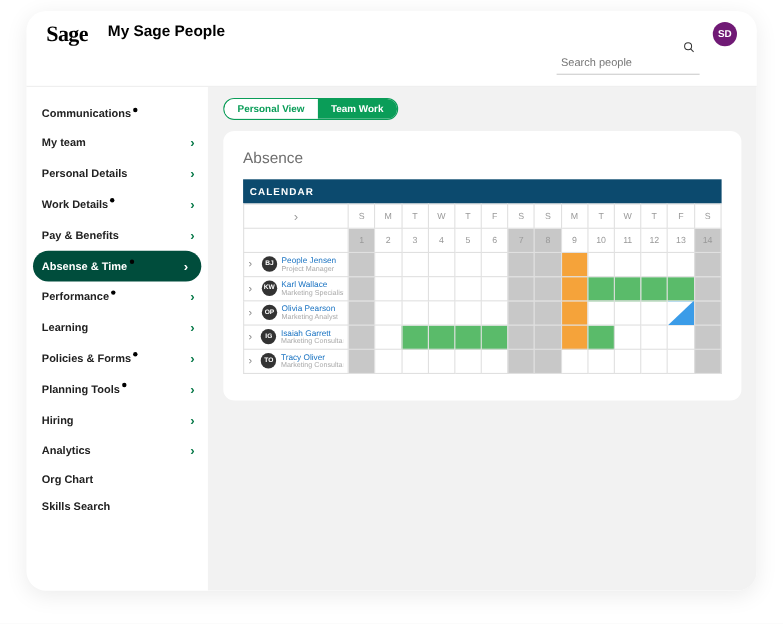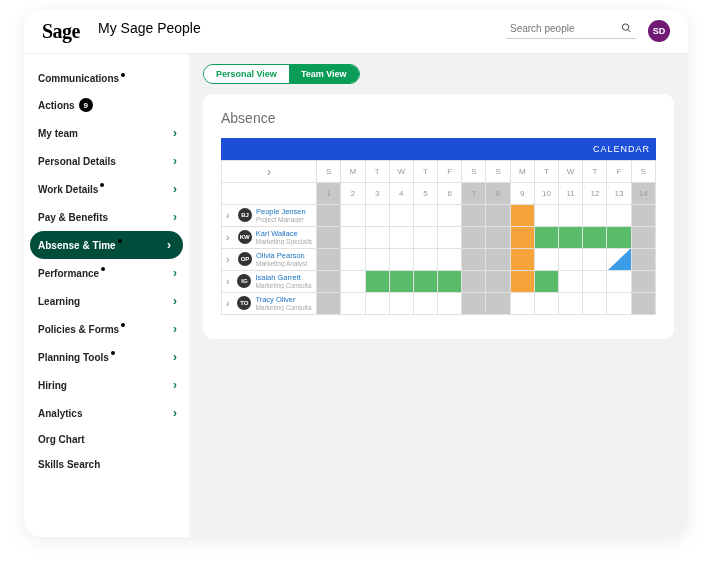--- a/index.html
+++ b/index.html
@@ -1,42 +1,42 @@
 <!DOCTYPE html>
 <html><head>
 <meta charset="utf-8">
 <style>
   * { box-sizing: border-box; margin: 0; padding: 0; }
   body { font-family: -apple-system, Arial, sans-serif; background: #fff; width: 712px; height: 567px; overflow: hidden; }
   .app { width: 664px; height: 527px; margin: 10px 24px; background: #fff; border-radius: 18px; box-shadow: 0 4px 20px rgba(0,0,0,0.08); display: flex; flex-direction: column; }
   .header { display: flex; align-items: flex-start; padding: 10px 18px; border-bottom: 1px solid #eee; }
   .logo { font-family: Georgia, serif; font-size: 20px; font-weight: 600; color: #000; letter-spacing: -0.5px; margin-right: 18px; }
-  .app-title { font-size: 14px; font-weight: 400; color: #000; flex: 1; }
+  .app-title { font-size: 14px; font-weight: 700; color: #000; flex: 1; }
   .search-wrap { display: flex; align-items: center; border-bottom: 1px solid #ccc; padding: 2px 4px 4px; margin-right: 12px; width: 130px; }
-  .search-wrap input { border: none; font-size: 10px; width: 100%; outline: none; color: #666; background: transparent; }
+  .search-wrap input { border: none; font-size: 10px; width: 100%; outline: none; color: #666; background: transparent; margin-top: 30px; }
   .search-icon { width: 12px; height: 12px; }
   .avatar { width: 22px; height: 22px; border-radius: 50%; background: #701a75; color: #fff; font-size: 9px; font-weight: 700; display: flex; align-items: center; justify-content: center; }
   .body { display: flex; flex: 1; overflow: hidden; }
   .sidebar { width: 165px; padding: 12px 0 12px 6px; }
   .nav-item { display: flex; align-items: center; justify-content: space-between; padding: 7px 12px 7px 8px; font-size: 10px; font-weight: 600; color: #222; cursor: pointer; position: relative; }
   .nav-item.active { background: #004d3c; color: #fff; border-radius: 999px; margin-right: 6px; text-align: center; }
   .nav-badge { background: #000; color: #fff; border-radius: 50%; width: 14px; height: 14px; font-size: 8px; display: flex; align-items: center; justify-content: center; margin-left: 4px; }
   .nav-dot { width: 4px; height: 4px; border-radius: 50%; background: #000; display: inline-block; position: relative; top:-4px; left:2px; }
   .nav-label-wrap { display: flex; align-items: center; }
   .chev { font-size: 12px; color: #0a7a4a; font-weight: 900; }
   .nav-item.active .chev { color: #fff; }
   .main { flex: 1; background: #f2f2f2; border-radius: 0 0 18px 0; padding: 10px 14px 14px; display: flex; flex-direction: column; gap: 10px; }
   .tabs { display: flex; }
   .tab-pill { display: flex; border: 1px solid #0a9d58; border-radius: 999px; overflow: hidden; align-items: center; }
   .tab { font-size: 9px; font-weight: 600; padding: 4px 12px; cursor: pointer; }
   .tab.inactive { color: #0a9d58; background: #fff; }
   .tab.active { color: #fff; background: #0a9d58; }
   .card { background: #fff; border-radius: 10px; padding: 16px 18px 24px; }
   .card-title { font-size: 14px; color: #6e6e6e; margin-bottom: 12px; }
-  .cal-header { background: #1d4ed8; color: #fff; text-align: right; font-size: 9px; font-weight: 400; letter-spacing: 1px; padding: 6px; }
+  .cal-header { background: #0c4a6e; color: #fff; text-align: left; font-size: 9px; font-weight: 700; letter-spacing: 1px; padding: 6px; }
   table.cal { border-collapse: collapse; width: 100%; table-layout: fixed; font-size: 8px; color: #888; }
   .cal th, .cal td { border: 1px solid #e0e0e0; text-align: center; height: 22px; padding: 0; }
   .cal col.name { width: 92px; }
   .cal col.day { width: 23.4px; }
   .cal td.namecell { text-align: left; padding: 2px 4px; }
   .cal .dow th, .cal .num th { font-weight: 500; background: #fff; color: #999; }
   .cal .namehead { background: #fff; }
   .cal .arrow-btn { cursor: pointer; font-size: 12px; color: #888; }
   .person { display: flex; align-items: center; gap: 4px; }
   .expand { font-size: 10px; color: #888; cursor: pointer; width:8px; }
@@ -69,26 +69,20 @@
   <div class="body">
     <div class="sidebar" id="sidebar">
         <div class="nav-item">
           <span class="nav-label-wrap">
             <span>Communications</span>
             <span class="nav-dot"></span>
           </span>
         </div>
         <div class="nav-item">
           <span class="nav-label-wrap">
-            <span>Actions</span>
-            <span class="nav-badge">9</span>
-          </span>
-        </div>
-        <div class="nav-item">
-          <span class="nav-label-wrap">
             <span>My team</span>
           </span>
           <span class="chev">›</span>
         </div>
         <div class="nav-item">
           <span class="nav-label-wrap">
             <span>Personal Details</span>
           </span>
           <span class="chev">›</span>
         </div>
@@ -159,21 +153,21 @@
         <div class="nav-item">
           <span class="nav-label-wrap">
             <span>Skills Search</span>
           </span>
         </div>
       </div>
     <div class="main">
       <div class="tabs">
         <div class="tab-pill">
           <div class="tab inactive">Personal View</div>
-          <div class="tab active">Team View</div>
+          <div class="tab active">Team Work</div>
         </div>
       </div>
       <div class="card">
         <div class="card-title">Absence</div>
         <div class="cal-header">CALENDAR</div>
         <table class="cal">
           <colgroup>
               <col class="name">
               <col class="day" span="14">
             </colgroup>

